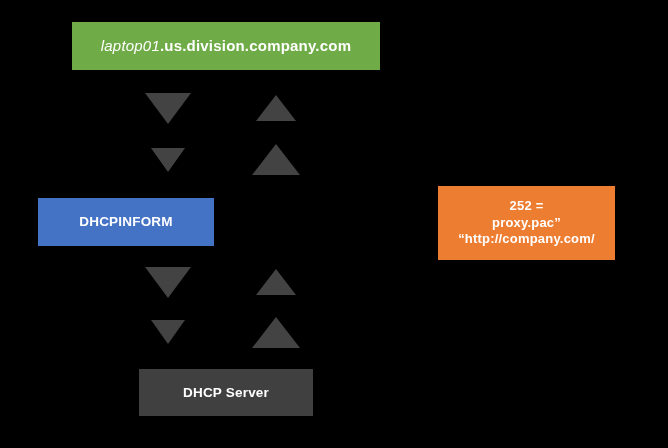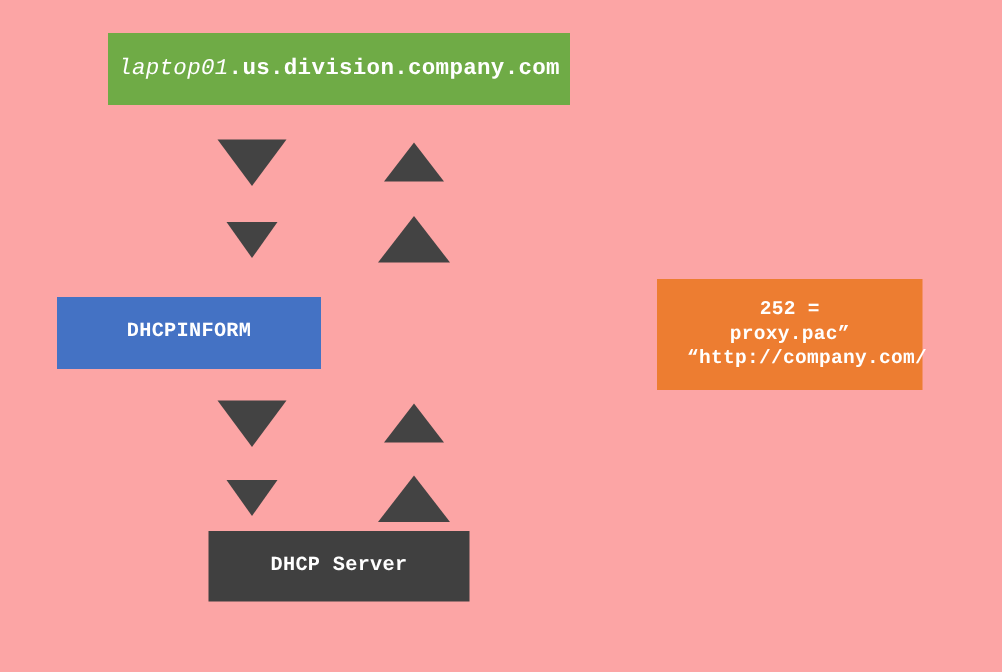--- a/index.html
+++ b/index.html
@@ -11,22 +11,21 @@
     width: 668px;
     height: 448px;
     background: #ffffff;
     font-family: "Liberation Sans", sans-serif;
     overflow: hidden;
   }
   #canvas {
     position: relative;
     width: 668px;
     height: 448px;
-    background: #fca5a5;
-    font-family: Liberation Mono, monospace;
+    background: #000000;
   }
 
   
   .node {
     position: absolute;
     box-sizing: border-box;
     display: flex;
     align-items: center;
     justify-content: center;
     text-align: center;
@@ -100,21 +99,21 @@
     padding: 0 20px;
   }
   #option252-box .opt-line {
     display: block;
     width: 100%;
   }
 
   
   #dhcpserver-box {
     left: 139px;
-    top: 354px;
+    top: 369px;
     width: 174px;
     height: 47px;
     background: #404040;
     font-size: 13.5px;
   }
 
   
   .tri {
     position: absolute;
     width: 0;

